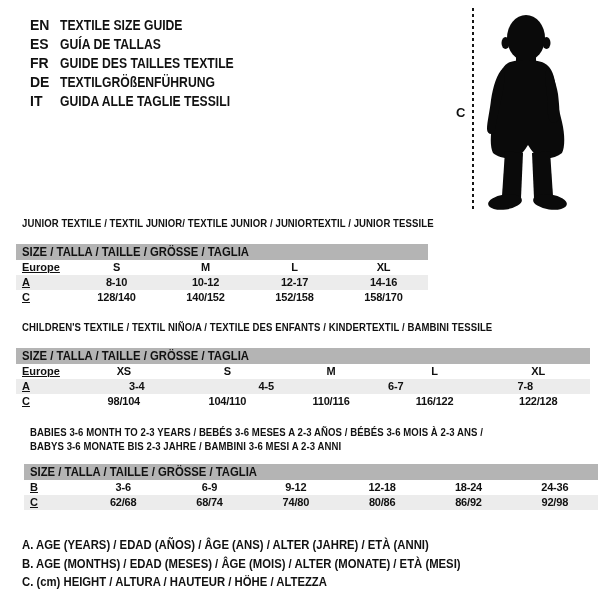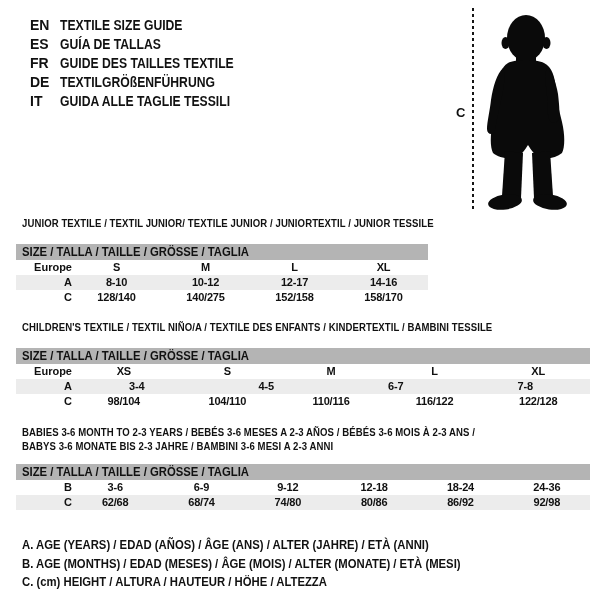--- a/index.html
+++ b/index.html
@@ -20,28 +20,28 @@
   #figure { position:absolute; left:450px; top:4px; width:148px; height:212px; }
   #measure-line { position:absolute; left:22px; top:4px; width:2px; height:202px;
     background:repeating-linear-gradient(to bottom, #151515 0 3px, transparent 3px 6px); }
   #measure-label { position:absolute; left:6px; top:101px; font-size:13px; }
   #baby-svg { position:absolute; left:32px; top:2px; }
 
   
   .tbl { position:absolute; left:16px; }
   #table-0 { top:217px; width:412px; }
   #table-1 { top:321px; width:574px; }
-  #table-2 { top:426px; width:574px; }
+  #table-2 { top:426px; width:574px;margin-left:8px; }
   .tbl-title { font-size:11px; line-height:13.5px; margin-left:6px; letter-spacing:0.1px; }
   .bar { margin-top:13px; height:16px; line-height:16px; background:#b4b4b4;
          padding-left:6px; font-size:13px; }
   #table-2 .bar { margin-top:11px; }
   .trow { display:flex; height:15px; line-height:15px; font-size:11px; }
   .trow.shaded { background:#ececec; }
-  .row-label { flex:0 0 56px; width:56px; padding-left:6px; box-sizing:border-box; text-align:right; }
+  .row-label { flex:0 0 56px; width:56px; padding-left:6px; box-sizing:border-box; text-align:left;text-decoration:underline; }
   .cell { flex:1; text-align:center; letter-spacing:-0.2px; }
 
   
   #legend { position:absolute; left:22px; top:536px; }
   .legend-line { font-size:13px; line-height:18.5px; }
 </style>
 </head>
 <body>
 
 <div id="languages">
@@ -106,21 +106,21 @@
       <div class="trow shaded">
         <span class="row-label">A</span>
         <span class="cell">8-10</span>
         <span class="cell">10-12</span>
         <span class="cell">12-17</span>
         <span class="cell">14-16</span>
       </div>
       <div class="trow">
         <span class="row-label">C</span>
         <span class="cell">128/140</span>
-        <span class="cell">140/275</span>
+        <span class="cell">140/152</span>
         <span class="cell">152/158</span>
         <span class="cell">158/170</span>
       </div>
     </section>
     <section class="tbl" id="table-1">
       <div class="tbl-title"><span class="cond">CHILDREN'S TEXTILE / TEXTIL NIÑO/A / TEXTILE DES ENFANTS / KINDERTEXTIL / BAMBINI TESSILE</span></div>
       <div class="bar"><span class="cond">SIZE / TALLA / TAILLE / GRÖSSE / TAGLIA</span></div>
       <div class="trow">
         <span class="row-label">Europe</span>
         <span class="cell">XS</span>

